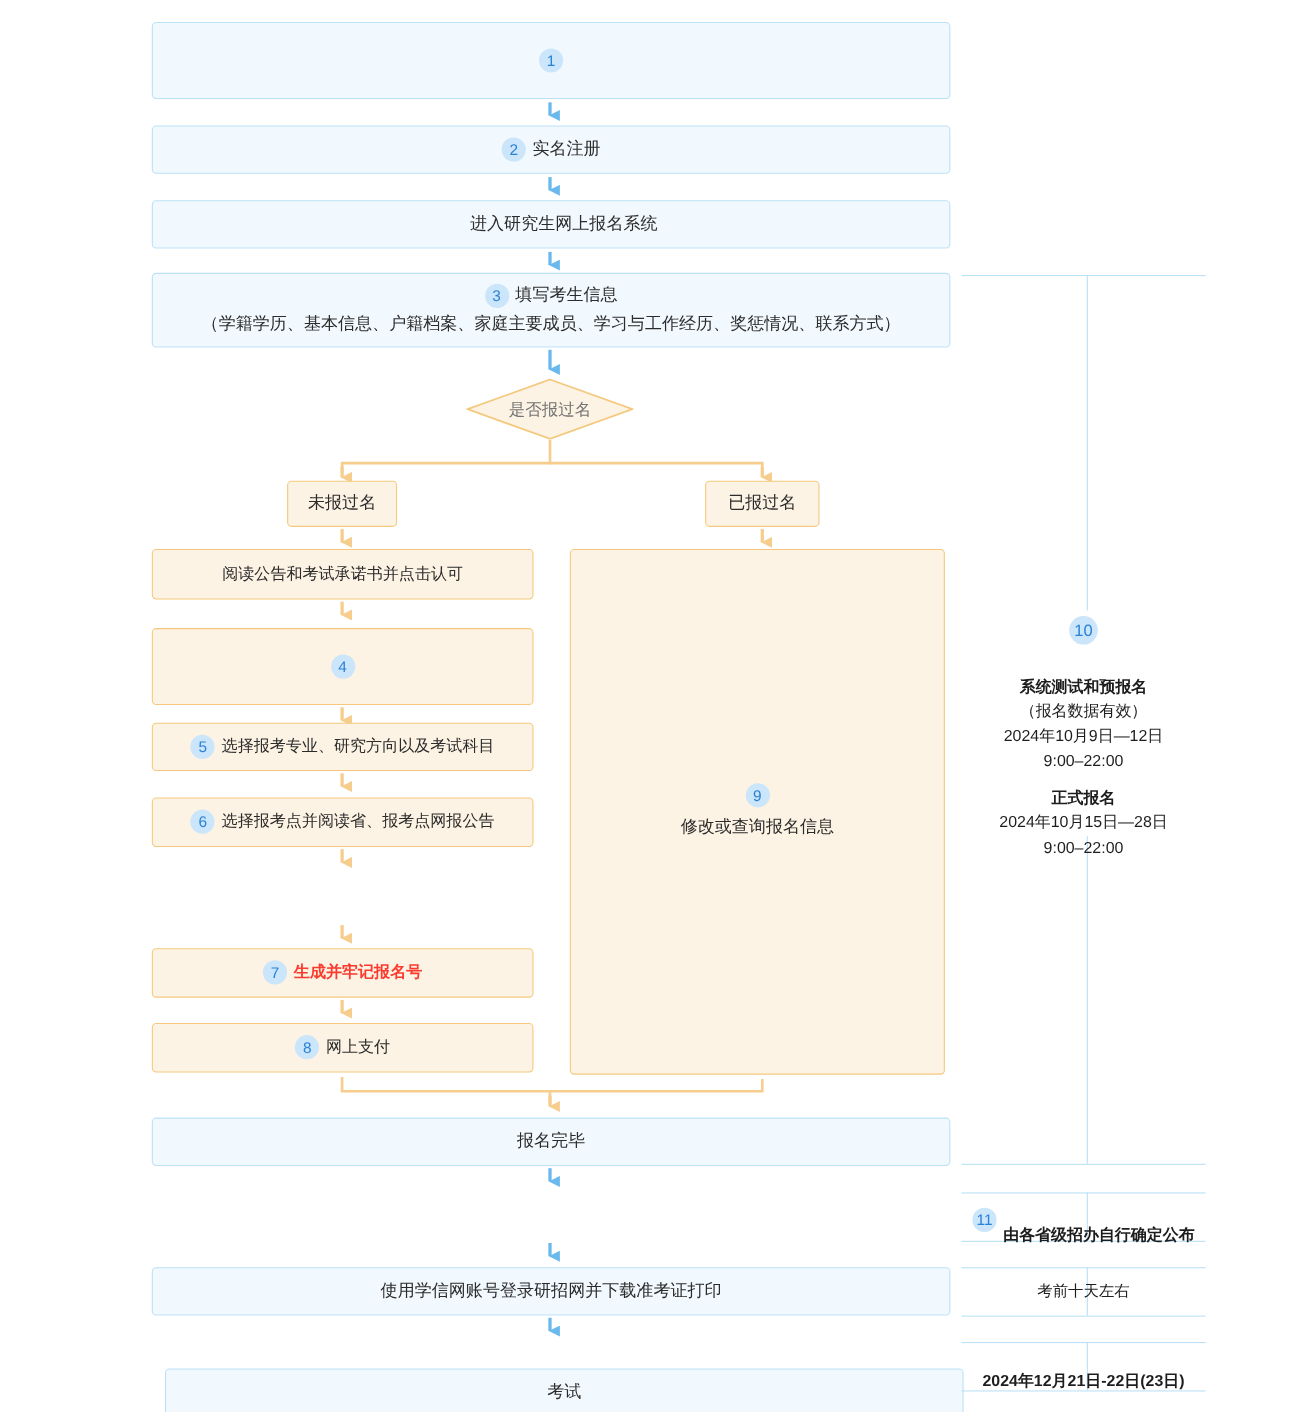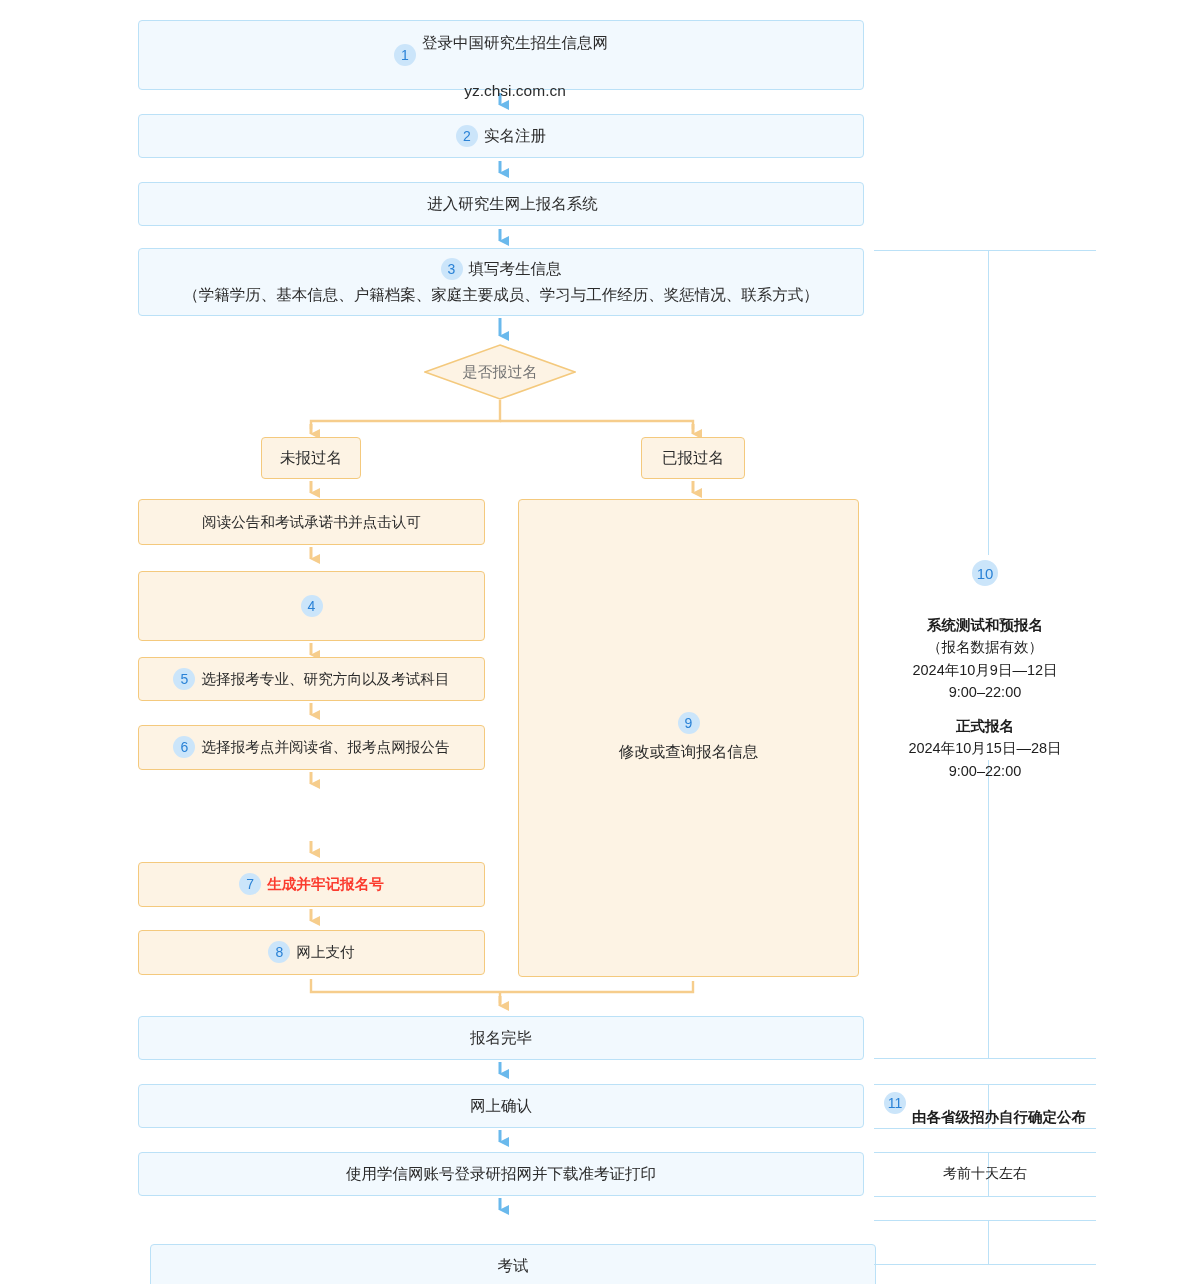--- a/index.html
+++ b/index.html
@@ -187,24 +187,20 @@
       </g>
       <g stroke="#f6cd8c" stroke-width="3" fill="none">
         <line x1="500" y1="996" x2="500" y2="1006" marker-end="url(#aor)"></line>
       </g>
     </svg>
   </div>
 
   <div class="node blue" style="left:138px; top:20px; width:726px; height:70px;">
     <div class="node-inner">
       <span class="badge">1</span>
-      <span class="node-text" style="text-align:center;">
-        <span>登录中国研究生招生信息网</span><br>
-        <span>yz.chsi.com.cn</span>
-      </span>
     </div>
   </div>
 
   <div class="node blue" style="left:138px; top:114px; width:726px; height:44px;">
     <div class="node-inner">
       <span class="badge">2</span>
       <span class="node-text">实名注册</span>
     </div>
   </div>
 
@@ -290,25 +286,20 @@
       <span class="node-text">修改或查询报名信息</span>
     </div>
   </div>
 
   <div class="node blue" style="left:138px; top:1016px; width:726px; height:44px;">
     <div class="node-inner">
       <span class="node-text">报名完毕</span>
     </div>
   </div>
 
-  <div class="node blue" style="left:138px; top:1084px; width:726px; height:44px;">
-    <div class="node-inner">
-      <span class="node-text">网上确认</span>
-    </div>
-  </div>
 
   <div class="node blue" style="left:138px; top:1152px; width:726px; height:44px;">
     <div class="node-inner">
       <span class="node-text">使用学信网账号登录研招网并下载准考证打印</span>
     </div>
   </div>
 
   <div class="node blue" style="left:150px; top:1220px; width:726px; height:44px;margin-top:24px;">
     <div class="node-inner">
       <span class="node-text">考试</span>
@@ -336,25 +327,28 @@
     </div>
     <div class="t-b">系统测试和预报名</div>
     <div class="t-n">（报名数据有效）</div>
     <div class="t-n">2024年10月9日—12日</div>
     <div class="t-n">9:00–22:00</div>
     <div class="t-b" style="margin-top:11px;">正式报名</div>
     <div class="t-n">2024年10月15日—28日</div>
     <div class="t-n">9:00–22:00</div>
   </div>
 
-  <div class="rnote" style="left:874px; top:1084px; width:222px; height:44px; display:flex; align-items:flex-end; justify-content:center;">
+  <div class="rnote" style="left:874px; top:1084px; width:222px; height:44px; display:flex; align-items:flex-start; justify-content:center;">
     <div class="rrow">
       <span class="badge">11</span>
       <span class="t-b">由各省级招办自行确定公布</span>
     </div>
   </div>
 
   <div class="rnote" style="left:874px; top:1152px; width:222px; height:44px; display:flex; align-items:center; justify-content:center;">
     <span class="t-s">考前十天左右</span>
   </div>
 
+  <div class="rnote" style="left:874px; top:1220px; width:222px; height:44px; display:flex; align-items:center; justify-content:center;">
+    <span class="t-b">2024年12月21日-22日(23日)</span>
+  </div>
 
 </div>
 
 </body></html>

